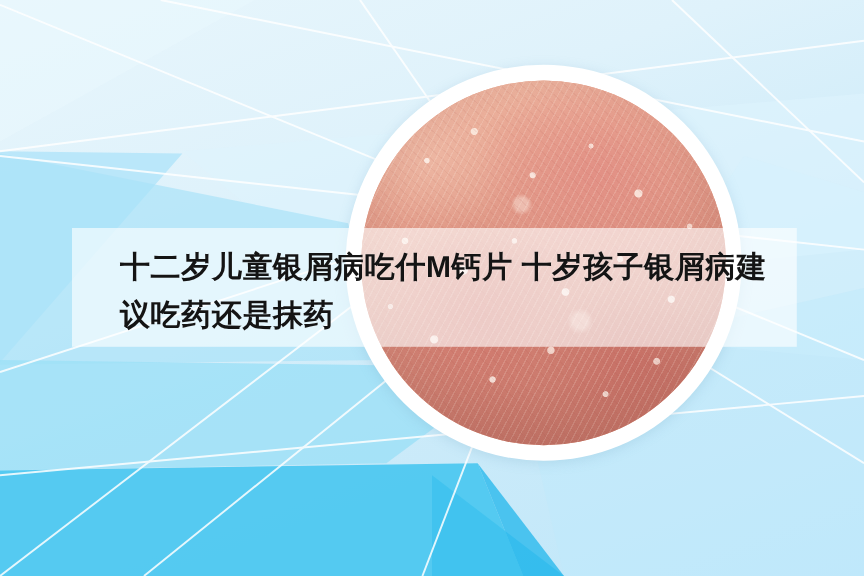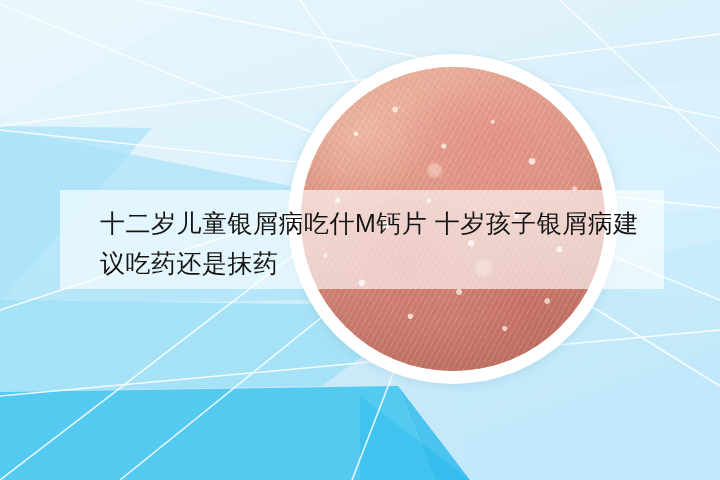--- a/index.html
+++ b/index.html
@@ -124,21 +124,21 @@
     height: 99px;
     background: rgba(255, 255, 255, 0.62);
   }
 
   .caption-text {
     position: absolute;
     left: 100px;
     top: 203px;
     width: 540px;
     font-family: "Liberation Sans", "DejaVu Sans", sans-serif;
-    font-weight: normal;
+    font-weight: bold;
     font-size: 25px;
     line-height: 40px;
     letter-spacing: 0.5px;
     color: #141414;
     white-space: pre-wrap;
     text-shadow: 0 0 1px rgba(255,255,255,0.45);
   }
 </style>
 </head>
 <body>

